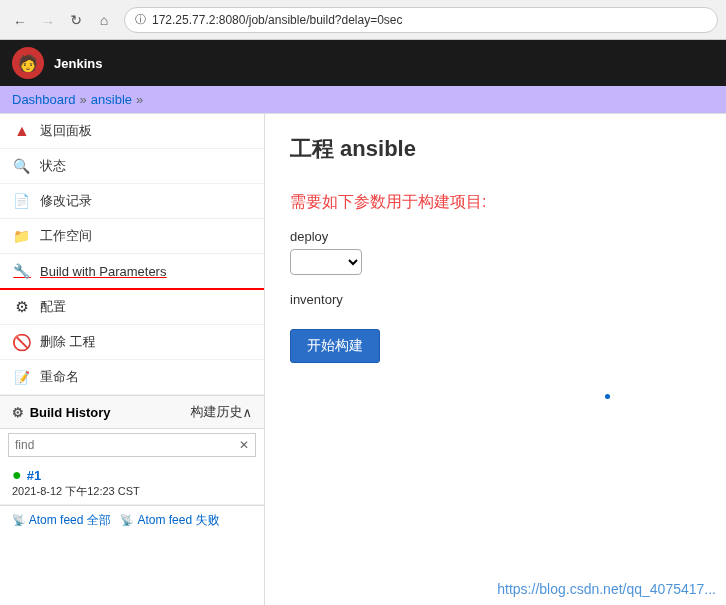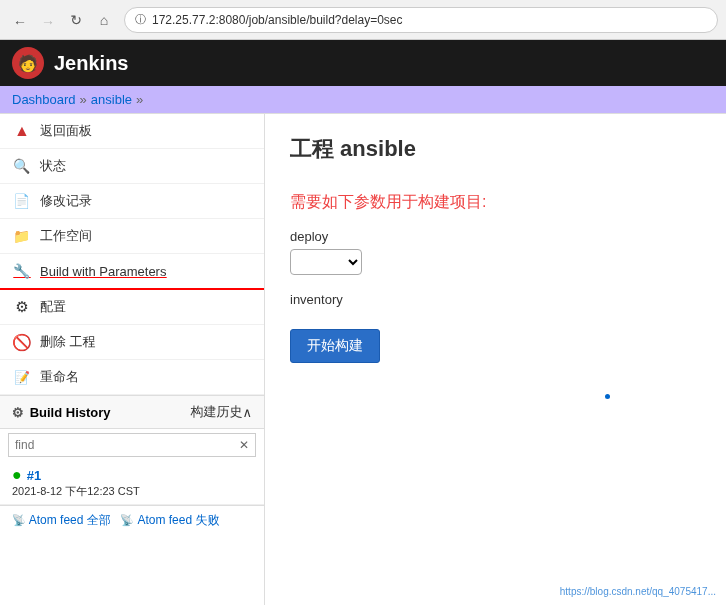--- a/index.html
+++ b/index.html
@@ -36,21 +36,21 @@
       padding: 8px 12px;
       display: flex;
       align-items: center;
       gap: 10px;
       height: 46px;
     }
     .jenkins-logo {
       width: 32px; height: 32px; background: #cc3333; border-radius: 50%;
       display: flex; align-items: center; justify-content: center; font-size: 16px;
     }
-    .jenkins-title { font-size: 20px; font-weight: bold; color: #fff; }
+    .jenkins-title { font-size: 13px; font-weight: bold; color: #fff; }
 
     
     .breadcrumb {
       background: #c4b5fd; border-bottom: 1px solid #ddd;
       padding: 5px 12px; display: flex; align-items: center; gap: 4px;
       font-size: 13px; color: #0066cc; height: 28px;
     }
     .breadcrumb span { color: #666; }
 
     
@@ -122,21 +122,21 @@
     .build-btn {
       background: #2a6ec7; color: #fff; border: 1px solid #1a5bb0;
       border-radius: 3px; padding: 7px 16px; font-size: 14px; cursor: pointer;
       margin-top: 8px;
     }
 
     .dot { position: absolute; width: 5px; height: 5px; background: #0066cc; border-radius: 50%; top: 280px; left: 340px; }
 
     
     .watermark {
-      position: absolute; bottom: 8px; right: 10px; font-size: 10px; color: #0066cc; opacity: 0.7;
+      position: absolute; bottom: 8px; right: 10px; font-size: 14px; color: #0066cc; opacity: 0.7;
     }
   </style>
 </head>
 <body>
 
 <div class="browser-chrome">
   <div class="nav-buttons">
     <button class="nav-btn">←</button>
     <button class="nav-btn disabled">→</button>
     <button class="nav-btn">↻</button>

